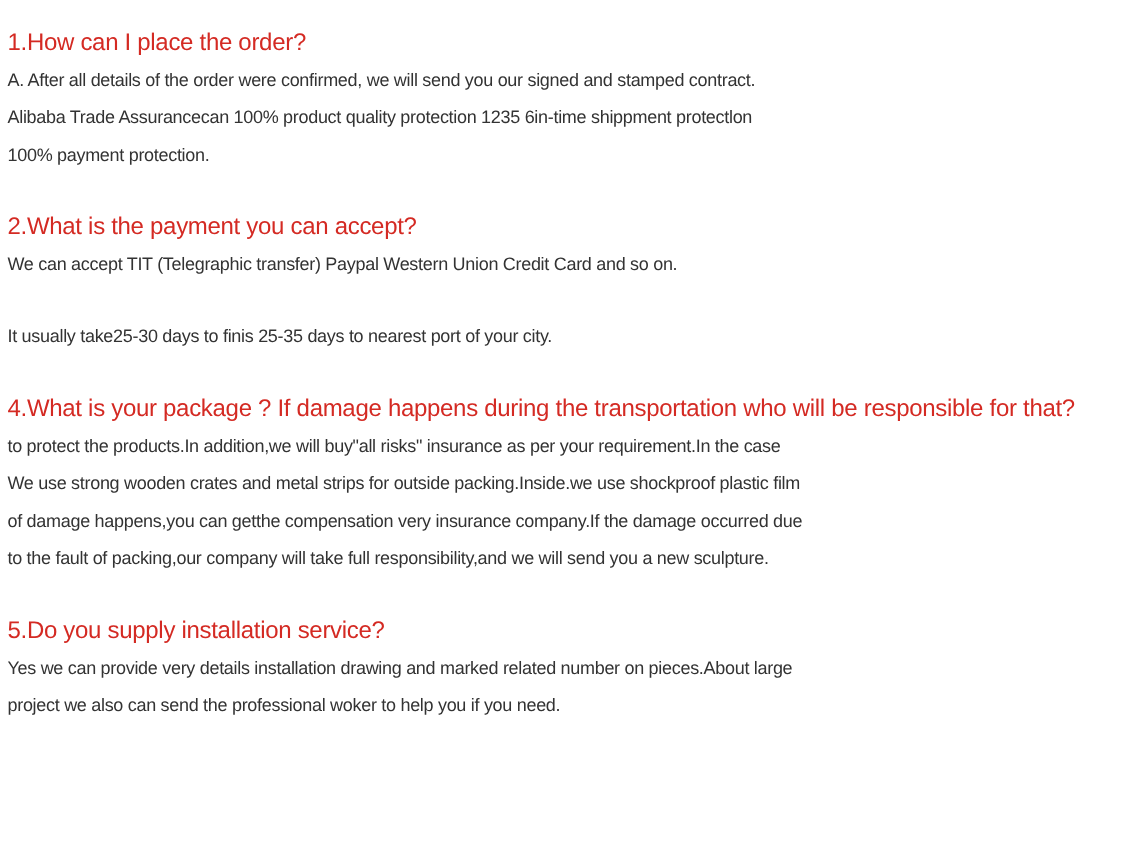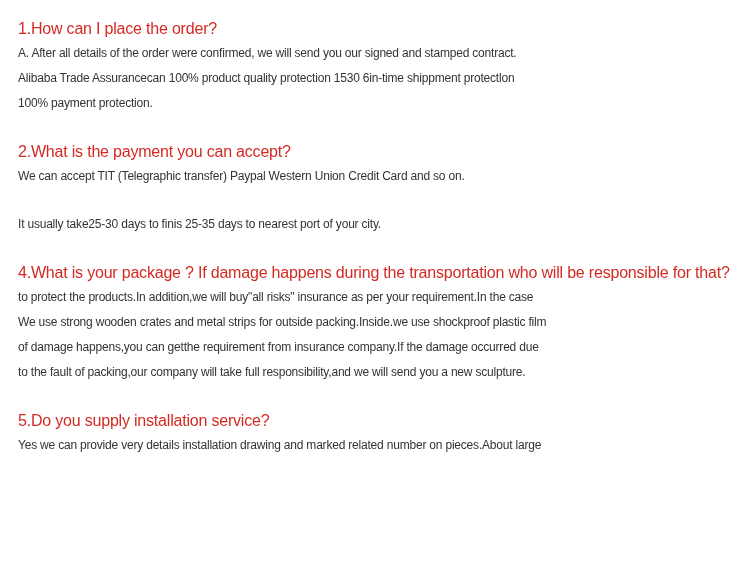--- a/index.html
+++ b/index.html
@@ -14,21 +14,21 @@
   }
   body {
     height: 562px;
     overflow: hidden;
     font-family: "Liberation Sans", "DejaVu Sans", sans-serif;
   }
   .page {
     width: 750px;
     height: 562px;
     background: var(--bg-color);
-    padding: 16px 10px 0 18px;
+    padding: 16px 10px 0 5px;
   }
   .faq-section {
     margin-bottom: 23px;
   }
   .question {
     color: var(--q-color);
     font-size: 16px;
     line-height: 25px;
     letter-spacing: -0.2px;
     white-space: nowrap;
@@ -42,39 +42,40 @@
   }
 </style>
 </head>
 <body>
 
 <div class="page">
 
   <div class="faq-section">
     <div class="question">1.How can I place the order?</div>
     <div class="answer-line">A. After all details of the order were confirmed, we will send you our signed and stamped contract.</div>
-    <div class="answer-line">Alibaba Trade Assurancecan 100% product quality protection 1530 6in-time shippment protectlon</div>
+    <div class="answer-line">Alibaba Trade Assurancecan 100% product quality protection 1235 6in-time shippment protectlon</div>
     <div class="answer-line">100% payment protection.</div>
   </div>
 
   <div class="faq-section">
     <div class="question">2.What is the payment you can accept?</div>
     <div class="answer-line">We can accept TIT (Telegraphic transfer) Paypal Western Union Credit Card and so on.</div>
   </div>
 
   <div class="faq-section">
     <div class="answer-line">It usually take25-30 days to finis 25-35 days to nearest port of your city.</div>
   </div>
 
   <div class="faq-section">
     <div class="question">4.What is your package ? If damage happens during the transportation who will be responsible for that?</div>
     <div class="answer-line">to protect the products.In addition,we will buy"all risks" insurance as per your requirement.In the case</div>
     <div class="answer-line">We use strong wooden crates and metal strips for outside packing.Inside.we use shockproof plastic film</div>
-    <div class="answer-line">of damage happens,you can getthe requirement from insurance company.If the damage occurred due</div>
+    <div class="answer-line">of damage happens,you can getthe compensation very insurance company.If the damage occurred due</div>
     <div class="answer-line">to the fault of packing,our company will take full responsibility,and we will send you a new sculpture.</div>
   </div>
 
   <div class="faq-section">
     <div class="question">5.Do you supply installation service?</div>
     <div class="answer-line">Yes we can provide very details installation drawing and marked related number on pieces.About large</div>
+    <div class="answer-line">project we also can send the professional woker to help you if you need.</div>
   </div>
 
 </div>
 
 </body></html>

